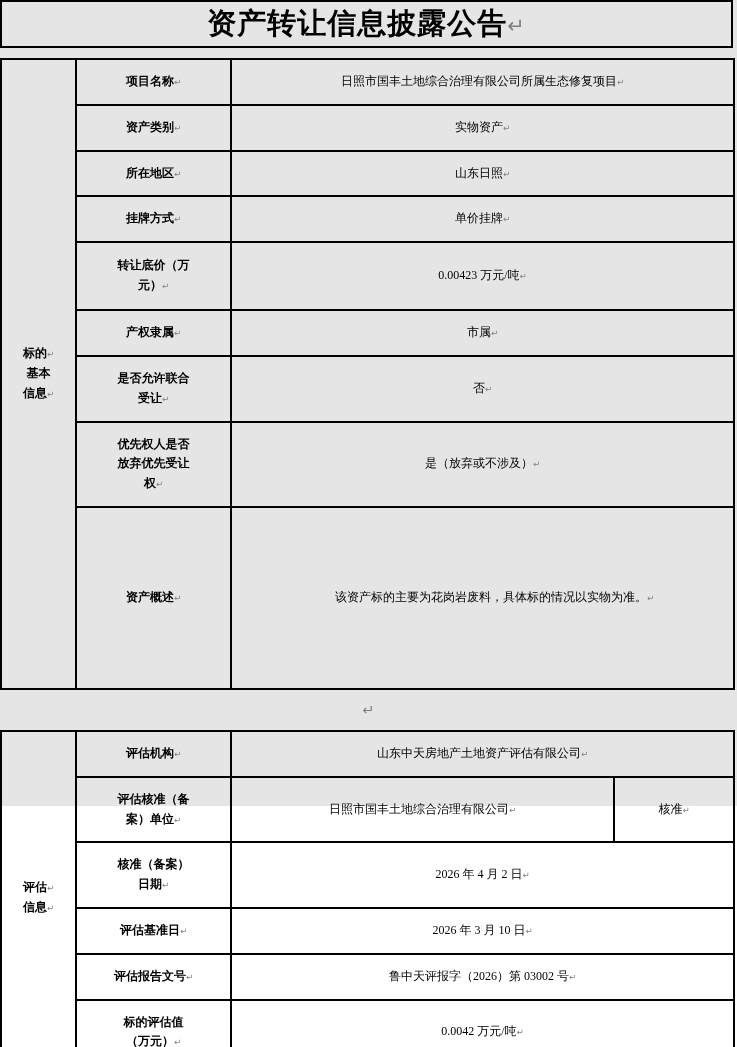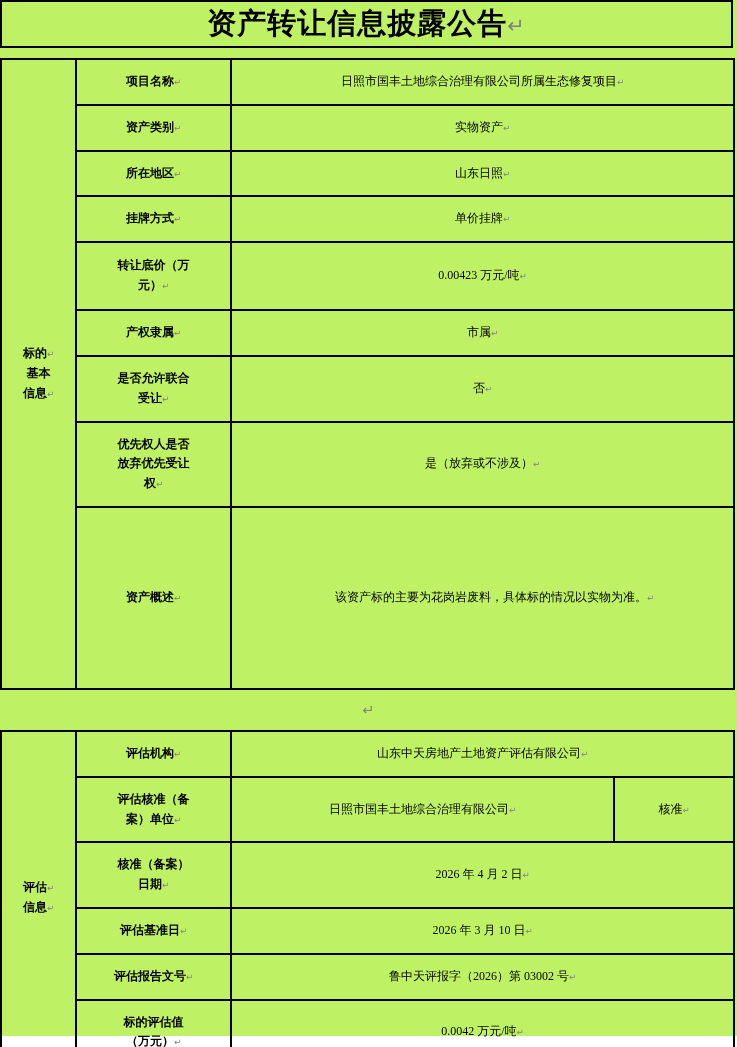--- a/index.html
+++ b/index.html
@@ -8,22 +8,22 @@
     background: #ffffff;
     width: 737px;
     height: 1047px;
     overflow: hidden;
     font-family: "Liberation Serif", "DejaVu Serif", serif;
     color: #000000;
   }
   .page {
     position: relative;
     width: 737px;
-    height: 1036px;
-    background: #bef264;
+    height: 806px;
+    background: #e5e5e5;
   }
   .title-box {
     box-sizing: border-box;
     width: 733px;
     height: 48px;
     border: 2px solid #000000;
     display: flex;
     align-items: center;
     justify-content: center;
     margin-bottom: 10px;

